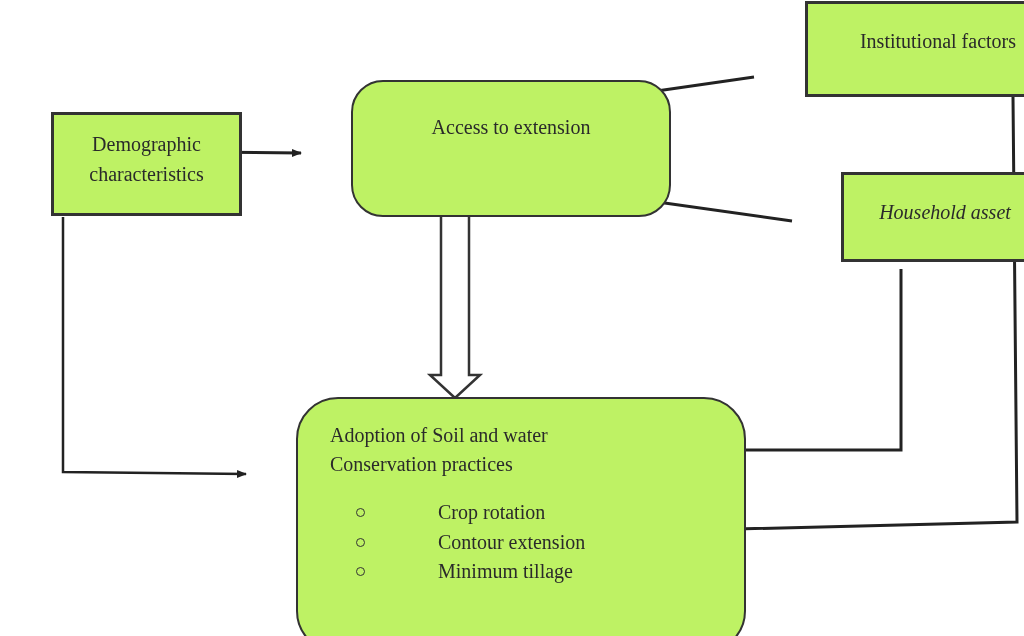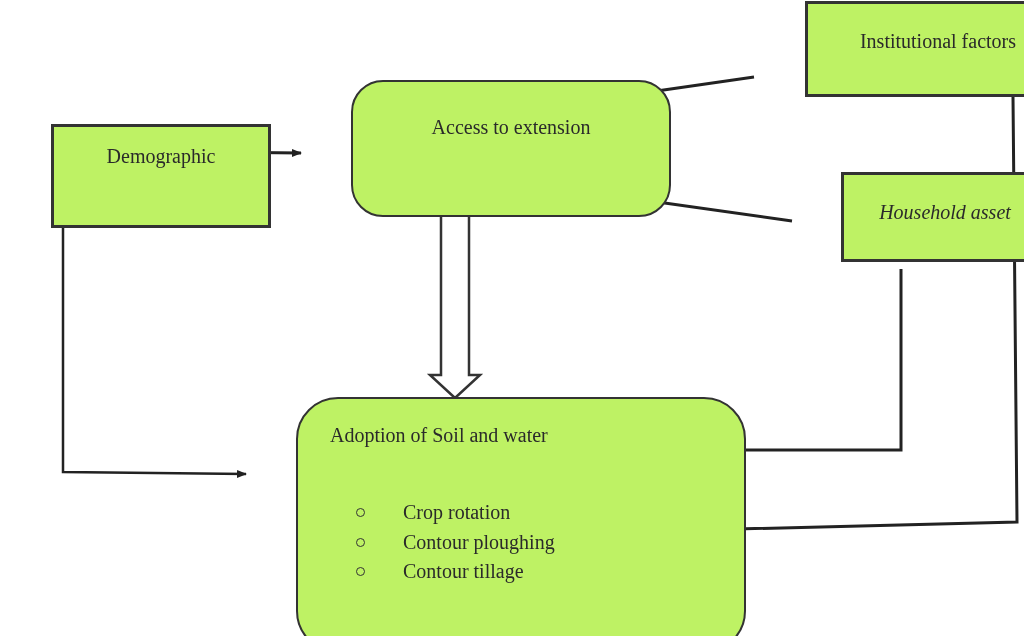--- a/index.html
+++ b/index.html
@@ -2,32 +2,32 @@
 <html><head>
   <meta charset="utf-8">
   <style>
     html, body { margin: 0; padding: 0; background: #ffffff; }
     body { width: 1024px; height: 636px; position: relative; overflow: hidden;
            font-family: "Liberation Serif", "DejaVu Serif", serif; color: #2a2a2a; }
     svg.connectors { position: absolute; left: 0; top: 0; width: 1024px; height: 636px; }
     .node { position: absolute; box-sizing: border-box; border: 3px solid #333; background: #bef264; margin-left: 48px; }
     .rounded { border-radius: 32px; }
     .node .label { position: absolute; left: 0; right: 0; text-align: center; font-size: 20px; line-height: 30px; }
-    #n-demo { left: 3px; top: 124px; width: 220px; height: 104px; padding-left: 44px; }
+    #n-demo { left: 3px; top: 112px; width: 191px; height: 104px; padding-left: 44px; }
     #n-demo .label { top: 14px; }
     #n-access { left: 303px; top: 80px; width: 320px; height: 137px; border-width: 2.5px; }
     #n-access .label { top: 30px; }
     #n-inst { left: 757px; top: 1px; width: 266px; height: 96px; }
     #n-inst .label { top: 22px; }
     #n-house { left: 793px; top: 172px; width: 208px; height: 90px; font-style: italic; }
     #n-house .label { top: 22px; }
     #n-adopt { left: 248px; top: 397px; width: 450px; height: 256px; border-width: 2.5px; border-radius: 42px; }
     #n-adopt .title { position: absolute; left: 32px; top: 22px; font-size: 20px; line-height: 29px; }
     #n-adopt ul { list-style: none; margin: 0; padding: 0; position: absolute; left: 58px; top: 99px; }
-    #n-adopt li { font-size: 20px; line-height: 29.5px; display: flex; align-items: center; }
+    #n-adopt li { font-size: 20px; line-height: 29.5px; display: flex; align-items: center; gap: 35px; }
     #n-adopt li .bullet { width: 9px; height: 9px; border: 1.6px solid #333; border-radius: 50%; margin-right: 38px; box-sizing: border-box; }
   </style>
 </head>
 <body>
 
 <svg class="connectors" viewBox="0 0 1024 636">
   <defs>
     <marker id="ah" markerWidth="10" markerHeight="10" refX="9" refY="5" orient="auto" markerUnits="userSpaceOnUse">
       <path d="M0,1 L10,5 L0,9 Z" fill="#222"></path>
     </marker>
@@ -44,20 +44,21 @@
   <polyline points="63,217 63,472 246,474" fill="none" stroke="#222" stroke-width="2.5" marker-end="url(#ah)"></polyline>
 
   <polyline points="901,269 901,450 697,450" fill="none" stroke="#222" stroke-width="3" marker-end="url(#ah)"></polyline>
 
   <polyline points="1013,97 1017,522 699,530" fill="none" stroke="#222" stroke-width="3" marker-end="url(#ah)"></polyline>
 </svg>
 
 <div class="node" id="n-demo">
   <div class="label">
     <div>Demographic</div>
+    <div>characteristics</div>
   </div>
 </div>
 
 <div class="node rounded" id="n-access">
   <div class="label">
     <div>Access to extension</div>
   </div>
 </div>
 
 <div class="node" id="n-inst">
@@ -68,28 +69,29 @@
 
 <div class="node" id="n-house">
   <div class="label">
     <div>Household asset</div>
   </div>
 </div>
 
 <div class="node" id="n-adopt">
   <div class="title">
     <div>Adoption of Soil and water</div>
+    <div>Conservation practices</div>
   </div>
   <ul>
     <li>
         <span class="bullet"></span>
         <span>Crop rotation</span>
       </li>
     <li>
         <span class="bullet"></span>
-        <span>Contour ploughing</span>
+        <span>Contour extension</span>
       </li>
     <li>
         <span class="bullet"></span>
-        <span>Contour tillage</span>
+        <span>Minimum tillage</span>
       </li>
   </ul>
 </div>
 
 </body></html>

